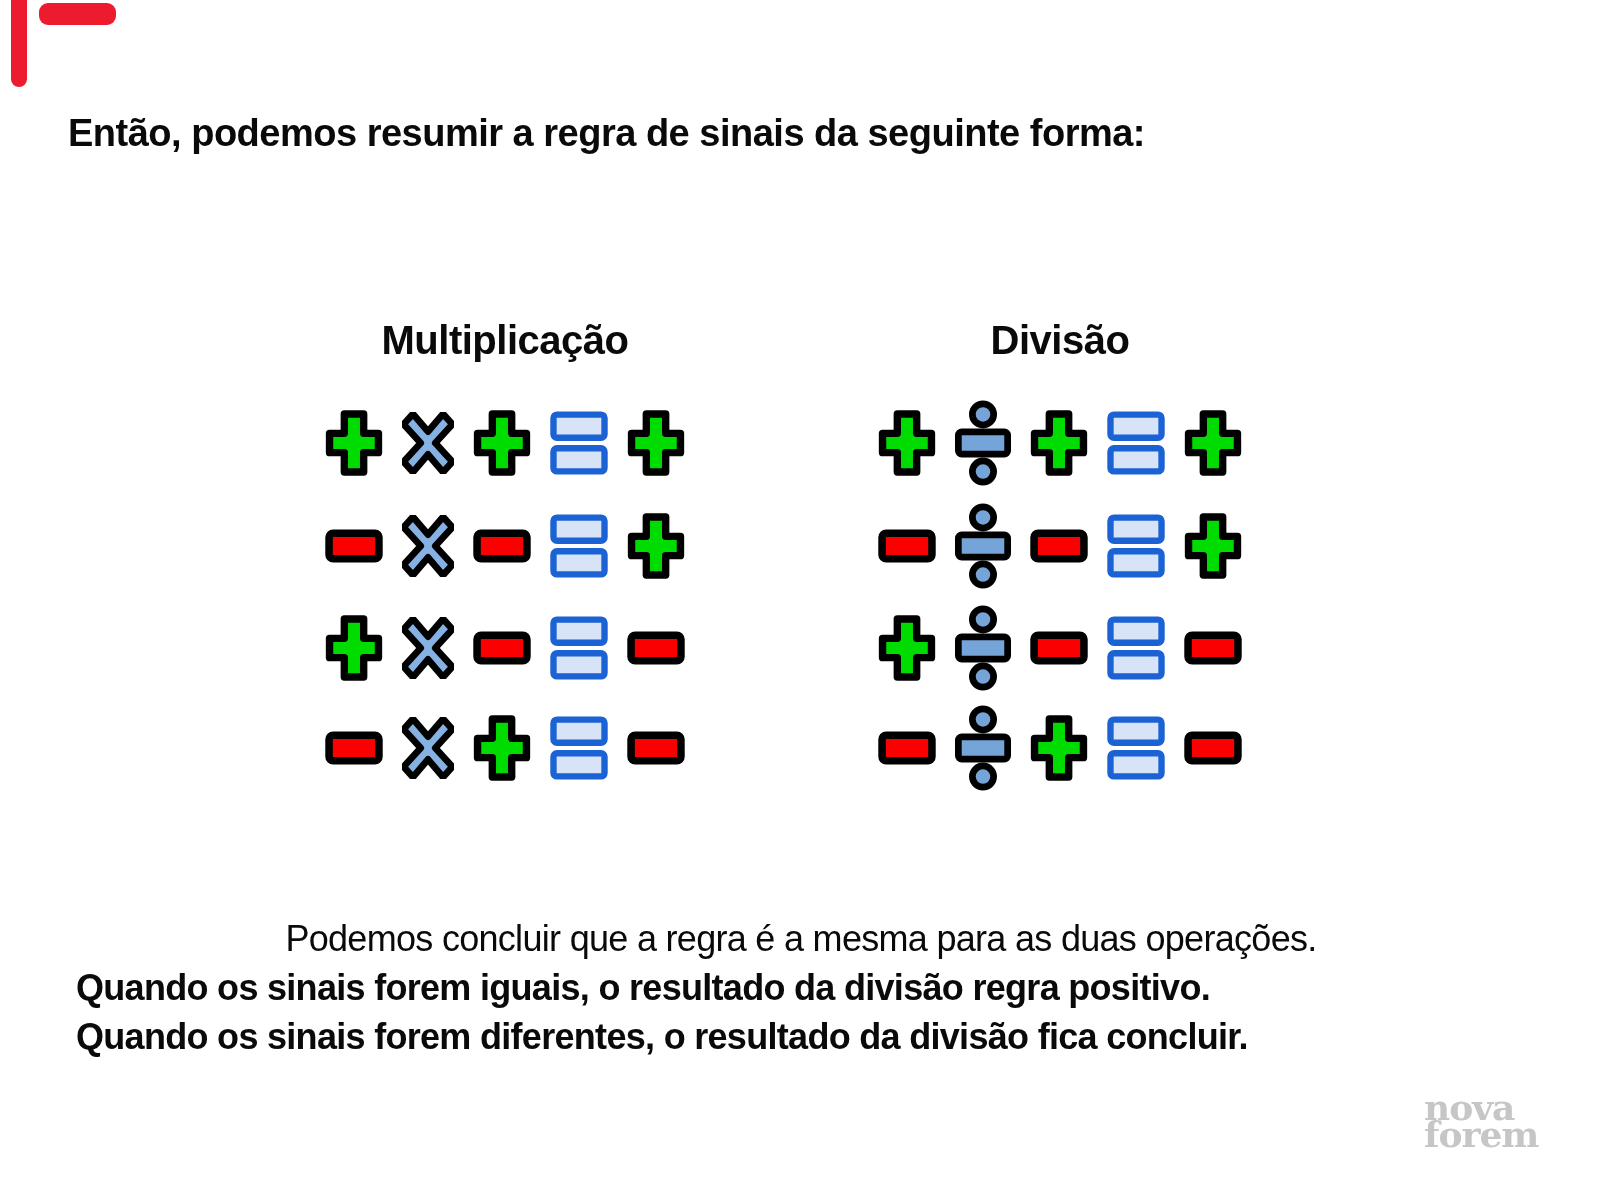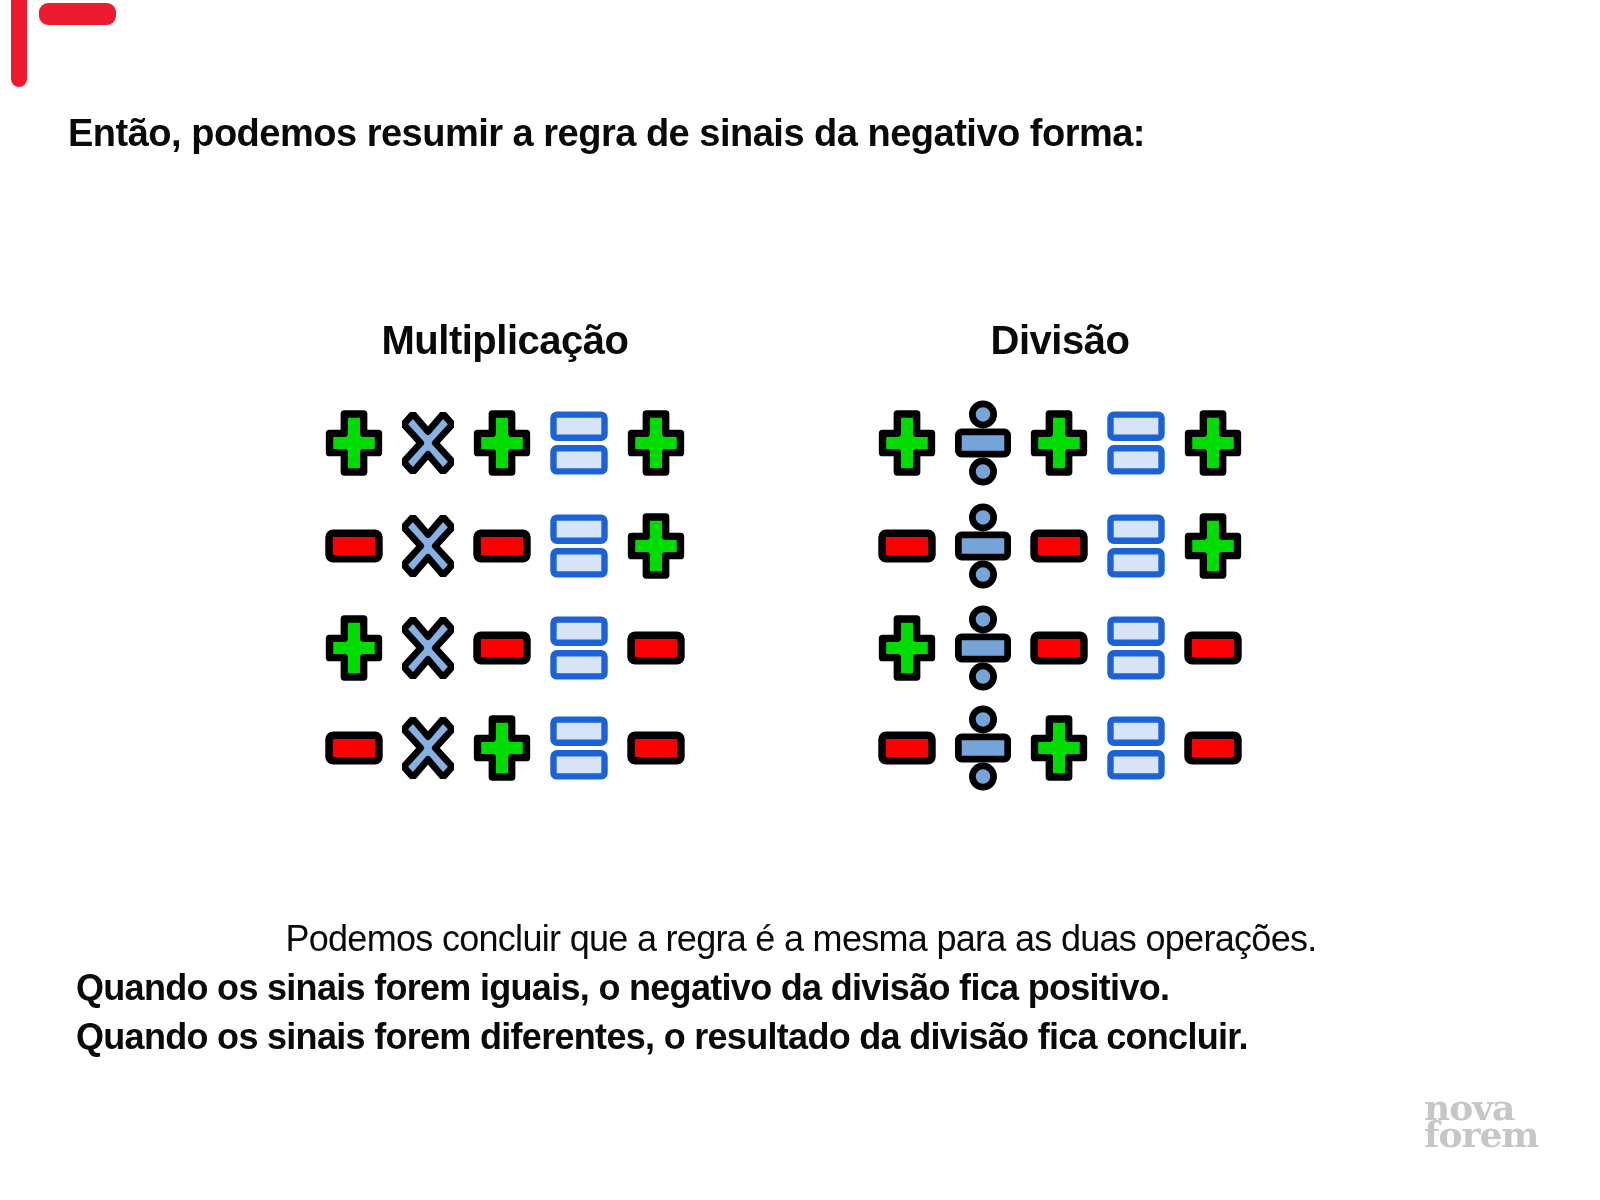--- a/index.html
+++ b/index.html
@@ -61,21 +61,21 @@
   .logo div{white-space:nowrap;}
 </style>
 </head>
 <body>
 
 <div class="slide">
 
   <div class="corner-mark-v" style="background: rgb(237, 27, 46);"></div>
   <div class="corner-mark-h" style="background: rgb(237, 27, 46);"></div>
 
-  <div class="title">Então, podemos resumir a regra de sinais da negativo forma:</div>
+  <div class="title">Então, podemos resumir a regra de sinais da seguinte forma:</div>
 
   <div class="sign-col col-1">
     <div class="col-header">Divisão</div>
   <div class="sign-row">
         <span class="sym">
           <svg width="58" height="66" viewBox="0 0 100 116">
     <polygon points="33,7 67,7 67,41 93,41 93,75 67,75 67,109 33,109 33,75 7,75 7,41 33,41" fill="#00dc00" stroke="#000000" stroke-width="13" stroke-linejoin="round"></polygon>
           </svg>
         </span>
         <span class="sym">
@@ -305,21 +305,21 @@
         <span class="sym">
           <svg width="58" height="34" viewBox="0 0 100 58">
     <rect x="7" y="7" width="86" height="44" rx="7" fill="#fa0000" stroke="#000000" stroke-width="13" stroke-linejoin="round"></rect>
           </svg>
         </span>
       </div>
     </div>
 
   <div class="conclusion">
     <div class="c-line1">Podemos concluir que a regra é a mesma para as duas operações.</div>
-    <div class="c-line2">Quando os sinais forem iguais, o negativo da divisão fica positivo.</div>
+    <div class="c-line2">Quando os sinais forem iguais, o resultado da divisão regra positivo.</div>
     <div class="c-line3">Quando os sinais forem diferentes, o resultado da divisão fica concluir.</div>
   </div>
 
   <div class="logo" style="color: rgb(198, 198, 198);">
     <div>nova</div>
     <div>forem</div>
   </div>
 
 </div>
 

